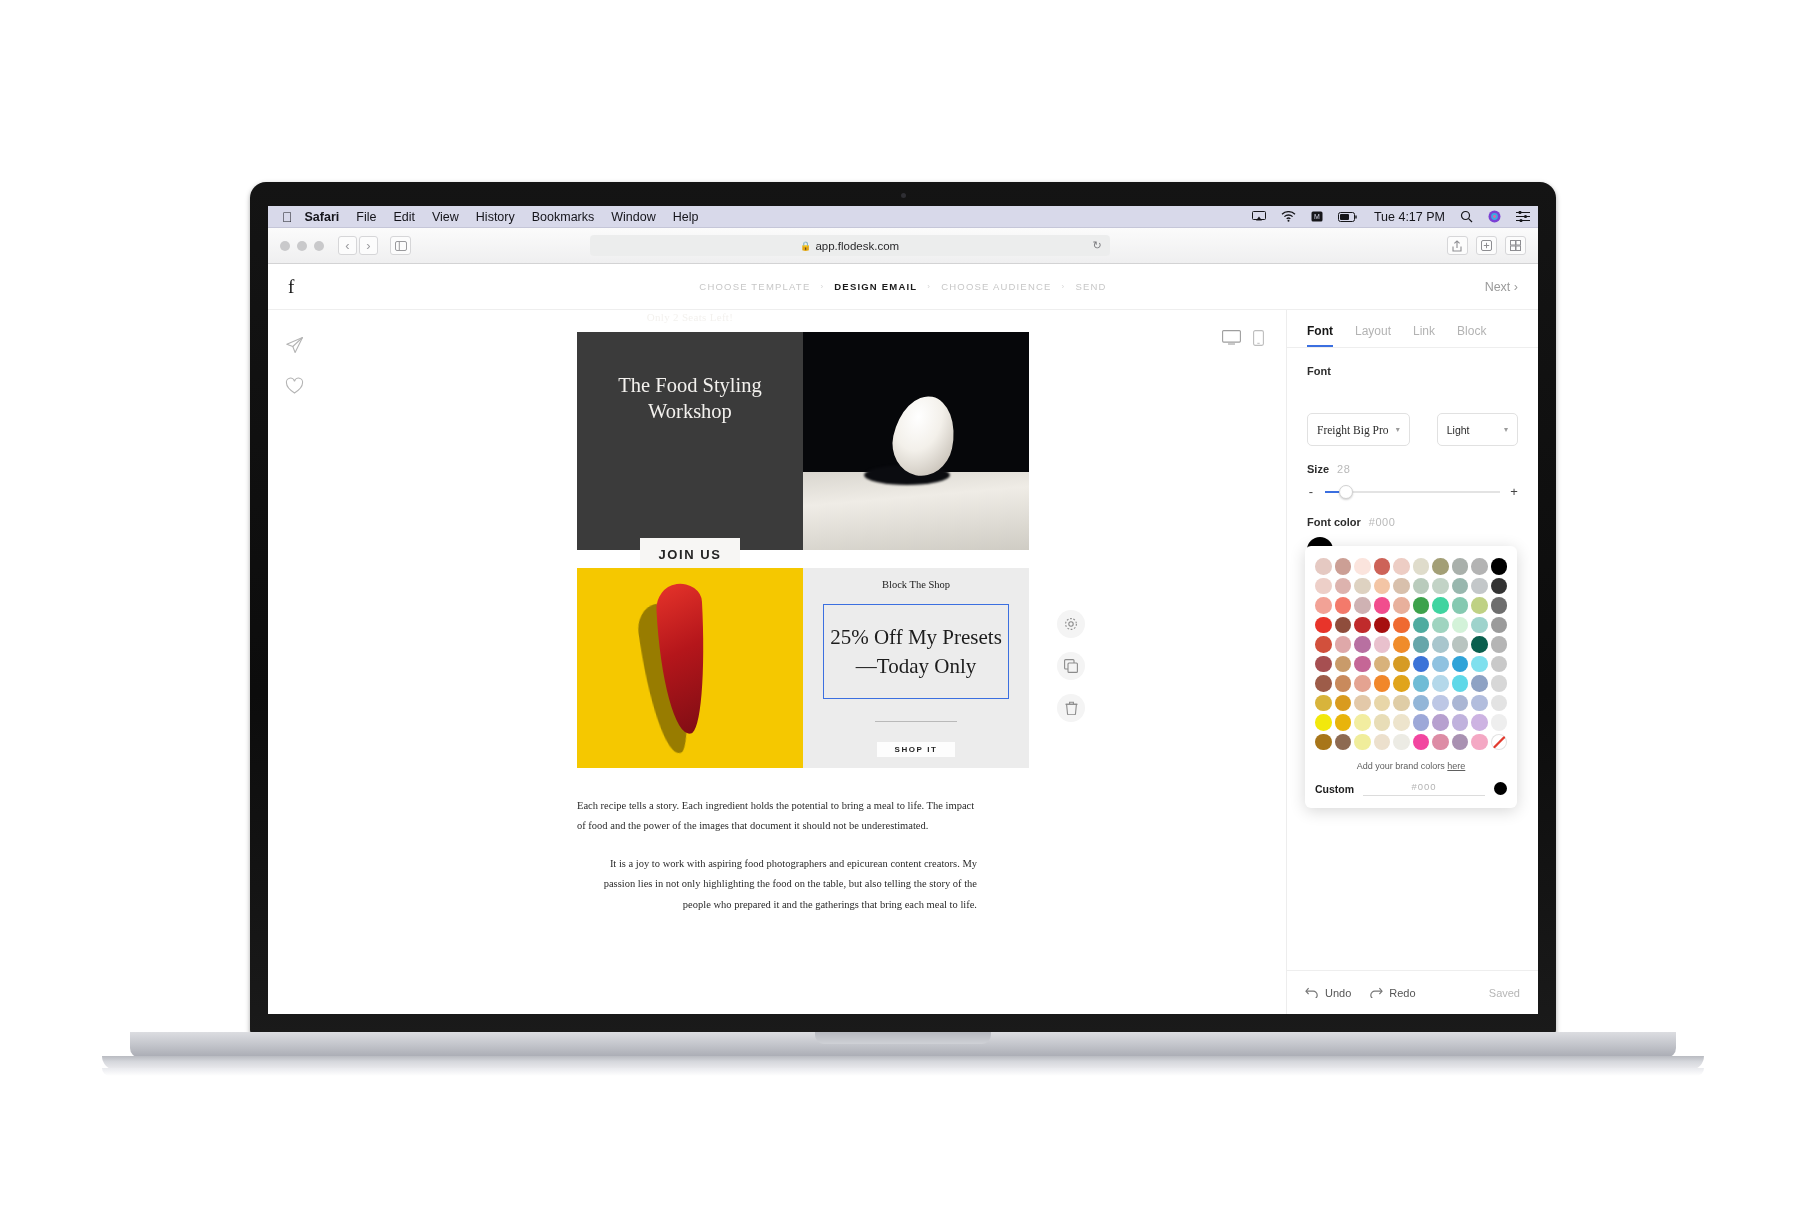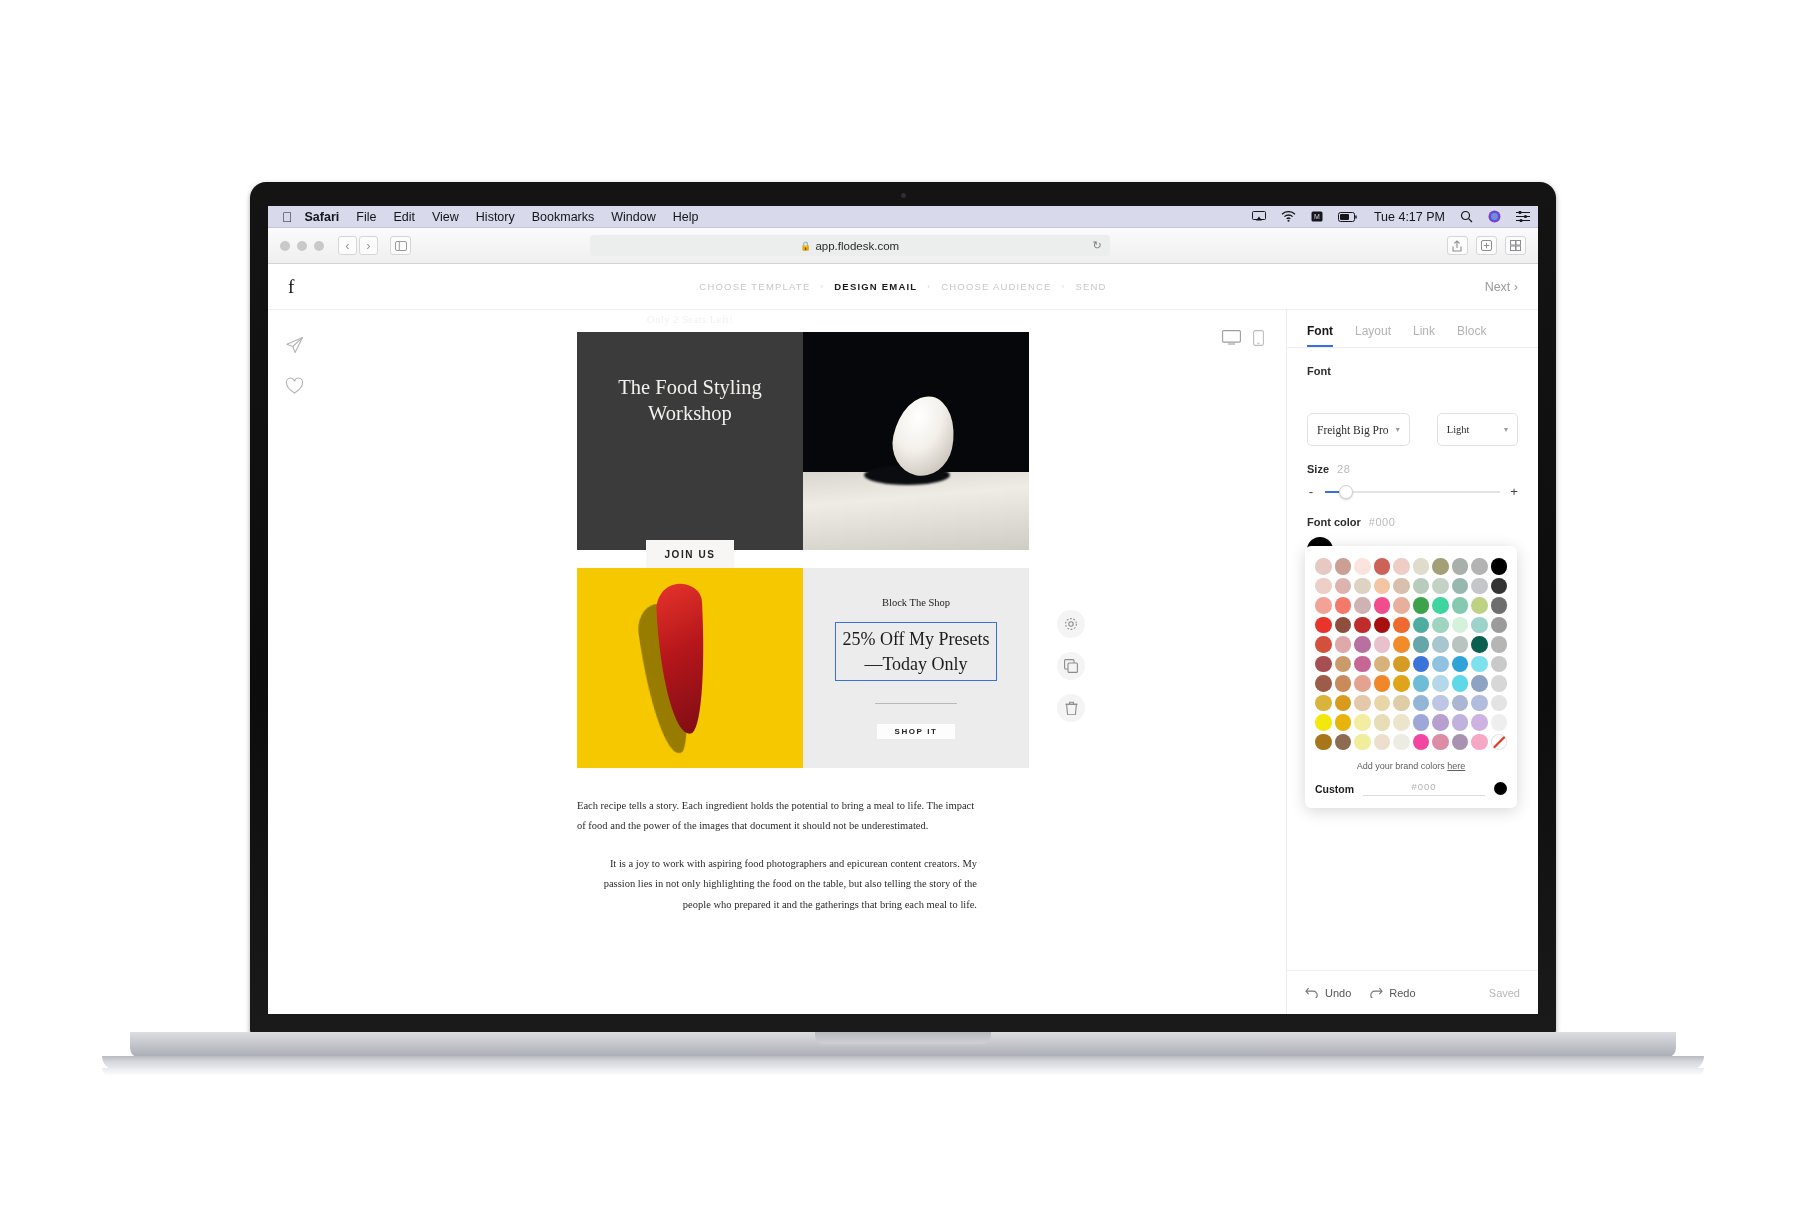--- a/index.html
+++ b/index.html
@@ -124,21 +124,21 @@
   .email { width: 452px; margin: 22px auto 0; position: relative; }
 
   
   .hero { display: flex; height: 218px; }
   .hero-l { width: 50%; background: #3b3b3b; color: #f3f1ee;
     display: flex; flex-direction: column; align-items: center; justify-content: center; gap: 36px; }
   .hero-kicker { font-family: "Liberation Serif", serif; font-size: 11px; letter-spacing: .3px; margin-bottom: 13px; }
   .hero-title { font-family: "Liberation Serif", serif; font-size: 20.5px; line-height: 1.28;
     text-align: center; font-weight: normal; }
   .hero-rule { width: 86px; height: 1px; background: #8a8a8a; margin: 20px 0 22px; }
-  .hero-btn { background: #f7f6f4; color: #242424; font-size: 10px; letter-spacing: 1.6px;
+  .hero-btn { background: #f7f6f4; color: #242424; font-size: 13px; letter-spacing: 1.6px;
     padding: 9px 18px; font-weight: bold; }
   .hero-r { width: 50%; position: relative; background: #06070a; overflow: hidden; }
   .marble { position: absolute; left: 0; bottom: 0; width: 100%; height: 36%;
     background: linear-gradient(175deg,#d9d6cf 0%,#efece6 35%,#cfccc4 100%); }
   .egg { position: absolute; left: 50%; bottom: 34%; width: 60px; height: 80px;
     margin-left: -22px; border-radius: 50% 50% 50% 50% / 58% 58% 42% 42%;
     transform: rotate(12deg);
     background: radial-gradient(ellipse at 34% 28%, #ffffff 0%, #f3f0ea 42%, #cfc9c0 78%, #b5afa6 100%); }
   .eggshadow { position: absolute; left: 50%; bottom: 30%; width: 86px; height: 20px;
     margin-left: -52px; background: #0b0c10; border-radius: 50%; filter: blur(1px); }
@@ -150,22 +150,22 @@
     margin-left: -22px;
     background: linear-gradient(160deg,#e5332a 0%,#b5161b 45%,#7e0d14 100%);
     border-radius: 46% 54% 40% 60% / 16% 14% 88% 86%;
     transform: rotate(-7deg) skewX(-4deg); }
   .peppershadow { position: absolute; left: 30%; top: 18%; width: 42px; height: 150px;
     background: rgba(0,0,0,.38); border-radius: 46% 54% 40% 60% / 16% 14% 88% 86%;
     transform: rotate(-16deg) skewX(-8deg); filter: blur(.5px); }
   .shop-r { width: 50%; background: #ececec; display: flex; flex-direction: column;
     align-items: center; justify-content: center; color: #1c1c1c; }
   .shop-kicker { font-family: "Liberation Serif", serif; font-size: 10.5px; margin-bottom: 14px; }
-  .shop-head { font-family: "Liberation Serif", serif; font-size: 18px; line-height: 1.34;
-    text-align: center; border: 1.5px solid #3b6fe0; padding: 4px 6px; }
+  .shop-head { font-family: "Liberation Serif", serif; font-size: 21px; line-height: 1.34;
+    text-align: center; border: 1.5px solid #3b6fe0; padding: 18px 6px; }
   .shop-rule { width: 82px; height: 1px; background: #b9b9b9; margin: 22px 0 20px; }
   .shop-btn { background: #fdfdfd; color: #242424; font-size: 8px; letter-spacing: 1.6px;
     padding: 3px 17px; font-weight: bold; }
 
   .blocktools { position: absolute; right: -56px; top: 42px; display: flex; flex-direction: column; gap: 14px; }
   .blocktools div { width: 28px; height: 28px; border-radius: 50%; background: #f4f4f4;
     display: flex; align-items: center; justify-content: center; color: #8b8b8b; }
 
   .copy { margin-top: 28px; font-family: "Liberation Serif", serif;
     font-size: 10.5px; line-height: 1.95; color: #2a2a2a; width: 400px; }
@@ -175,21 +175,21 @@
   .panel { width: 252px; border-left: 1px solid #ededed; display: flex;
     flex-direction: column; background: #fff; position: relative; }
   .tabs { display: flex; gap: 22px; padding: 14px 20px 0; border-bottom: 1px solid #eee; }
   .tab { font-size: 12px; color: #b3b3b3; padding-bottom: 9px; }
   .tab.active { color: #171717; font-weight: bold; box-shadow: inset 0 -2px 0 #3b6fe0; }
   .psec { padding: 0 20px; }
   .plabel { font-size: 11px; color: #2d2d2d; margin: 17px 0 9px; font-weight: bold; }
   .plabel .dim { color: #b9b9b9; font-weight: normal; margin-left: 5px; letter-spacing: .5px; }
   .selects { display: flex; gap: 27px; margin-top: 36px; }
   .sel { height: 33px; border: 1px solid #e1e1e1; border-radius: 5px; display: flex;
-    align-items: center; justify-content: space-between; padding: 0 9px; font-size: 10.5px; color: #2c2c2c; font-family: Liberation Serif, serif; }
+    align-items: center; justify-content: space-between; padding: 0 9px; font-size: 10.5px; color: #2c2c2c; }
   .sel.f { flex: 1.35; font-family: "Liberation Serif", serif; font-size: 11.5px; }
   .sel.w { flex: 1; }
   .sel .ch { color: #9b9b9b; font-size: 8px; }
   .sliderrow { display: flex; align-items: center; gap: 10px; margin-top: 6px; }
   .sliderrow .pm { color: #444; font-size: 13px; width: 8px; text-align: center; }
   .track { flex: 1; height: 2px; background: #e3e3e3; position: relative; }
   .track .fill { position: absolute; left: 0; top: 0; height: 2px; width: 12%; background: #3b6fe0; }
   .track .knob { position: absolute; left: 12%; top: -6px; width: 14px; height: 14px;
     margin-left: -7px; border-radius: 50%; background: #fff; border: 1px solid #d2d2d2;
     box-shadow: 0 1px 2px rgba(0,0,0,.18); }

